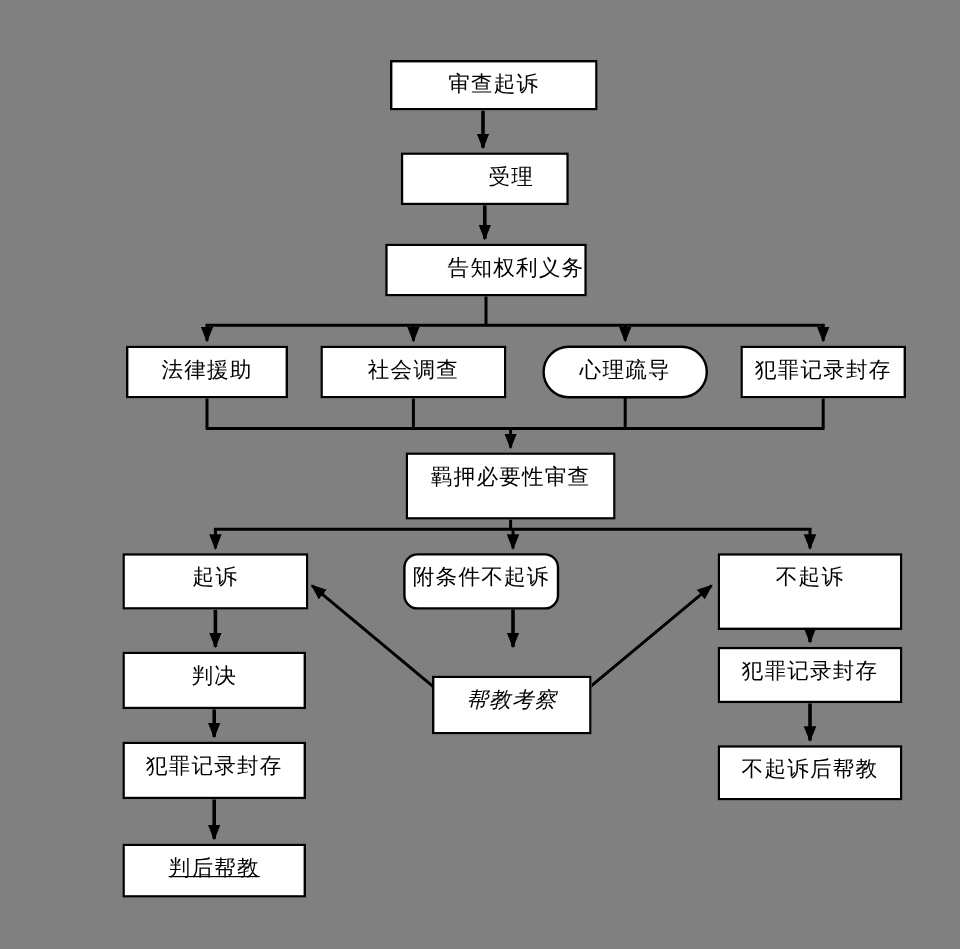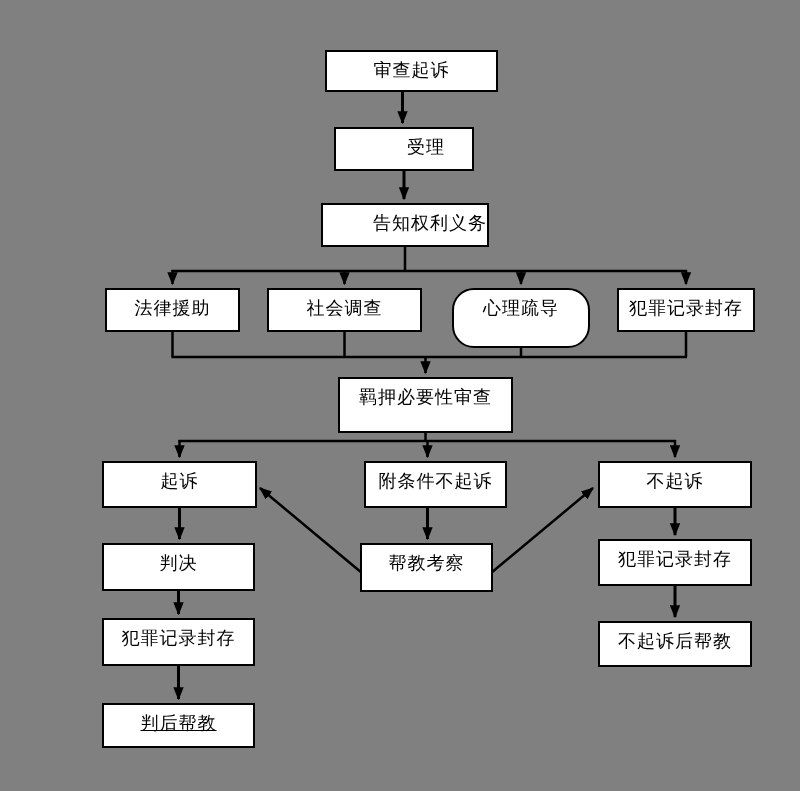--- a/index.html
+++ b/index.html
@@ -80,31 +80,31 @@
     <line x1="675" y1="508" x2="675" y2="535" stroke="#000" stroke-width="3" marker-end="url(#arrow)"></line>
     <line x1="675" y1="586" x2="675" y2="617" stroke="#000" stroke-width="3" marker-end="url(#arrow)"></line>
   </svg>
 
   <div class="node" style="left:325px; top:50px;  width:173px; height:42px;">审查起诉</div>
   <div class="node" style="left:334px; top:127px; width:140px; height:44px;padding-left:44px;">受理</div>
   <div class="node" style="left:321px; top:203px; width:168px; height:44px;text-align:right;">告知权利义务</div>
 
   <div class="node" style="left:105px; top:288px; width:135px; height:44px;">法律援助</div>
   <div class="node" style="left:267px; top:288px; width:155px; height:44px;">社会调查</div>
-  <div class="node" style="left:452px; top:288px; width:138px; height:60px;border-radius:22px;">心理疏导</div>
+  <div class="node" style="left:452px; top:288px; width:138px; height:44px;border-radius:22px;">心理疏导</div>
   <div class="node" style="left:617px; top:288px; width:138px; height:44px;">犯罪记录封存</div>
 
   <div class="node" style="left:338px; top:377px; width:175px; height:56px;">羁押必要性审查</div>
 
   <div class="node" style="left:102px; top:461px; width:155px; height:47px;">起诉</div>
-  <div class="node" style="left:364px; top:461px; width:143px; height:47px;">附条件不起诉</div>
-  <div class="node" style="left:598px; top:461px; width:154px; height:47px;">不起诉</div>
+  <div class="node" style="left:336px; top:461px; width:130px; height:47px;border-radius:12px;">附条件不起诉</div>
+  <div class="node" style="left:598px; top:461px; width:154px; height:64px;">不起诉</div>
 
   <div class="node" style="left:102px; top:543px; width:153px; height:48px;">判决</div>
-  <div class="node" style="left:360px; top:543px; width:133px; height:49px;">帮教考察</div>
+  <div class="node" style="left:360px; top:563px; width:133px; height:49px;font-style:italic;">帮教考察</div>
   <div class="node" style="left:598px; top:539px; width:154px; height:47px;">犯罪记录封存</div>
 
   <div class="node" style="left:102px; top:618px; width:153px; height:48px;">犯罪记录封存</div>
   <div class="node" style="left:598px; top:621px; width:154px; height:46px;">不起诉后帮教</div>
 
   <div class="node" style="left:102px; top:703px; width:153px; height:45px;text-decoration:underline;">判后帮教</div>
 
 </div>
 
 </body></html>

